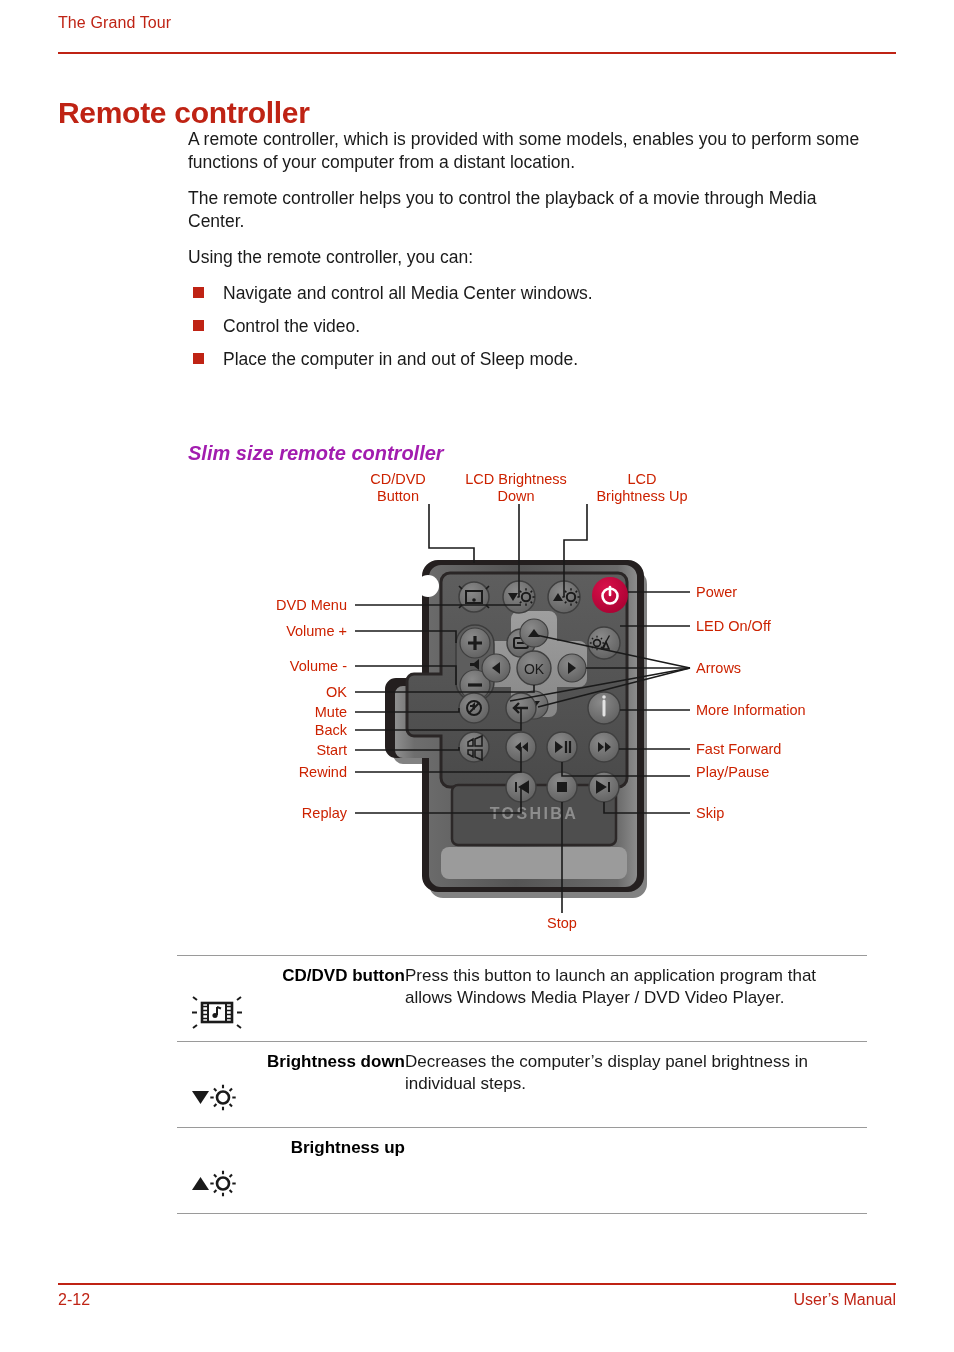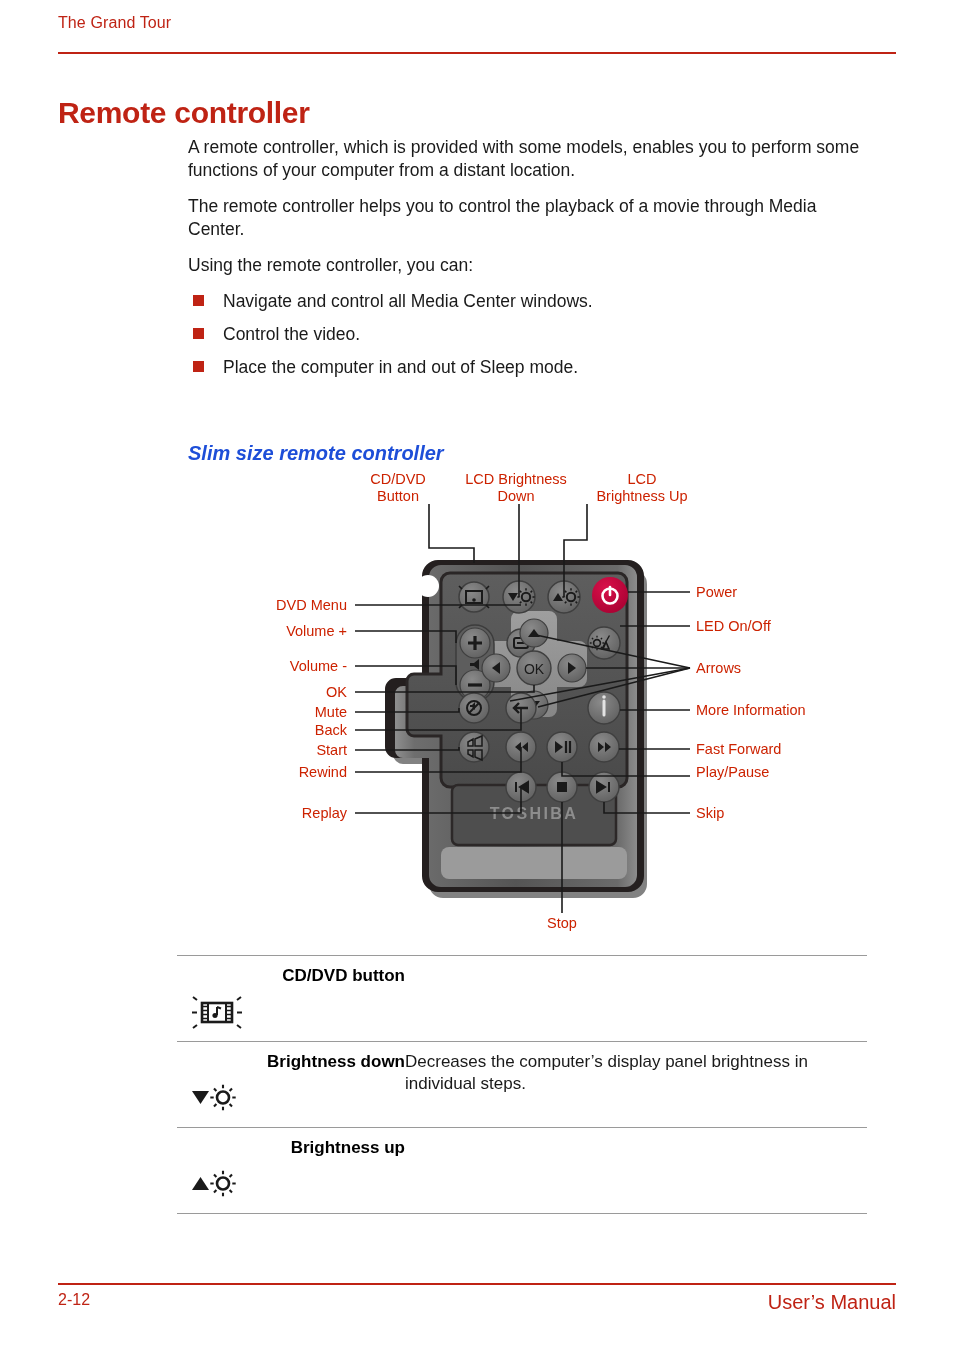--- a/index.html
+++ b/index.html
@@ -23,54 +23,54 @@
   }
 
   
   .page-title{
     position:absolute;left:58px;top:76px;
     font-size:30px;font-weight:bold;color:#BF2314;
     letter-spacing:-0.3px;
   }
 
   
-  .body-col{position:absolute;left:188px;top:136px;width:680px;}
+  .body-col{position:absolute;left:188px;top:128px;width:680px;}
   .para{font-size:17.5px;line-height:23px;margin:0 0 13px 0;color:#1a1a1a;}
   .bullet-row{display:flex;align-items:flex-start;margin:0 0 10px 0;text-align:right;}
   .bullet-sq{
     width:11px;height:11px;background:#BF2314;flex:0 0 auto;
     margin:5px 19px 0 5px;
   }
   .bullet-tx{font-size:17.5px;line-height:23px;color:#1a1a1a;}
 
   
   .sub-head{
     position:absolute;left:188px;top:425px;
-    font-size:20px;font-weight:bold;font-style:italic;color:#1d4ed8;
+    font-size:20px;font-weight:bold;font-style:italic;color:#a21caf;
   }
 
   
   .figure{position:absolute;left:0;top:455px;width:954px;height:490px;}
   .figure svg{display:block;}
 
   
   .tbl{position:absolute;left:177px;top:955px;width:690px;}
   .tbl-rule{height:1px;background:#9a9a9a;width:100%;}
   .tbl-rule.top{background:#9a9a9a;}
   .row{display:flex;padding:9px 0 12px 0;}
   .cell-l{width:228px;flex:0 0 auto;padding-left:13px;box-sizing:border-box;text-align:right;}
   .cell-r{flex:1 1 auto;}
   .term{font-size:17px;font-weight:bold;color:#000;line-height:22px;}
   .desc{font-size:17px;line-height:22px;color:#1a1a1a;}
   .gi{margin-top:8px;height:34px;display:block;}
 
   
   .ftr-rule{position:absolute;left:58px;top:1283px;width:838px;height:2px;background:#BF2314;}
   .ftr-left{position:absolute;left:58px;top:1291px;font-size:16px;color:#BF2314;}
-  .ftr-right{position:absolute;right:58px;top:1291px;font-size:20px;color:#BF2314;}
+  .ftr-right{position:absolute;right:58px;top:1291px;font-size:16px;color:#BF2314;}
 </style>
 </head>
 <body>
 
 <div class="page">
 
   <div class="hdr-text">The Grand Tour</div>
   <div class="hdr-rule"></div>
 
   <h1 class="page-title">Remote controller</h1>
@@ -352,20 +352,23 @@
           <rect x="12" y="8" width="30" height="19" fill="none" stroke="#1a1a1a" stroke-width="2.6"></rect>
           <rect x="12" y="8" width="6" height="19" fill="none" stroke="#1a1a1a" stroke-width="2"></rect>
           <rect x="36" y="8" width="6" height="19" fill="none" stroke="#1a1a1a" stroke-width="2"></rect>
           <path d="M13,11.5 h4 M13,15.5 h4 M13,19.5 h4 M13,23.5 h4 M37,11.5 h4 M37,15.5 h4 M37,19.5 h4 M37,23.5 h4" stroke="#1a1a1a" stroke-width="1.4"></path>
           <path d="M27,12 v8" stroke="#1a1a1a" stroke-width="2"></path>
           <circle cx="25" cy="20.5" r="2.6" fill="#1a1a1a"></circle>
           <path d="M27,12 l4,1.5" stroke="#1a1a1a" stroke-width="2"></path>
           <path d="M7,5 l-4,-3 M7,17.5 h-5 M7,30 l-4,3 M47,5 l4,-3 M47,17.5 h5 M47,30 l4,3" stroke="#1a1a1a" stroke-width="2"></path>
         </svg>
       </div>
+      <div class="cell-r">
+        <div class="desc">Press this button to launch an application program that allows Windows Media Player / DVD Video Player.</div>
+      </div>
     </div>
 
     <div class="tbl-rule"></div>
 
     <div class="row">
       <div class="cell-l">
         <div class="term">Brightness down</div>
         <svg class="gi" width="54" height="34" viewBox="0 0 54 34">
           <path d="M2,10 l17,0 l-8.5,13 z" fill="#1a1a1a"></path>
           <circle cx="33" cy="16.5" r="6" fill="none" stroke="#1a1a1a" stroke-width="2.6"></circle>

